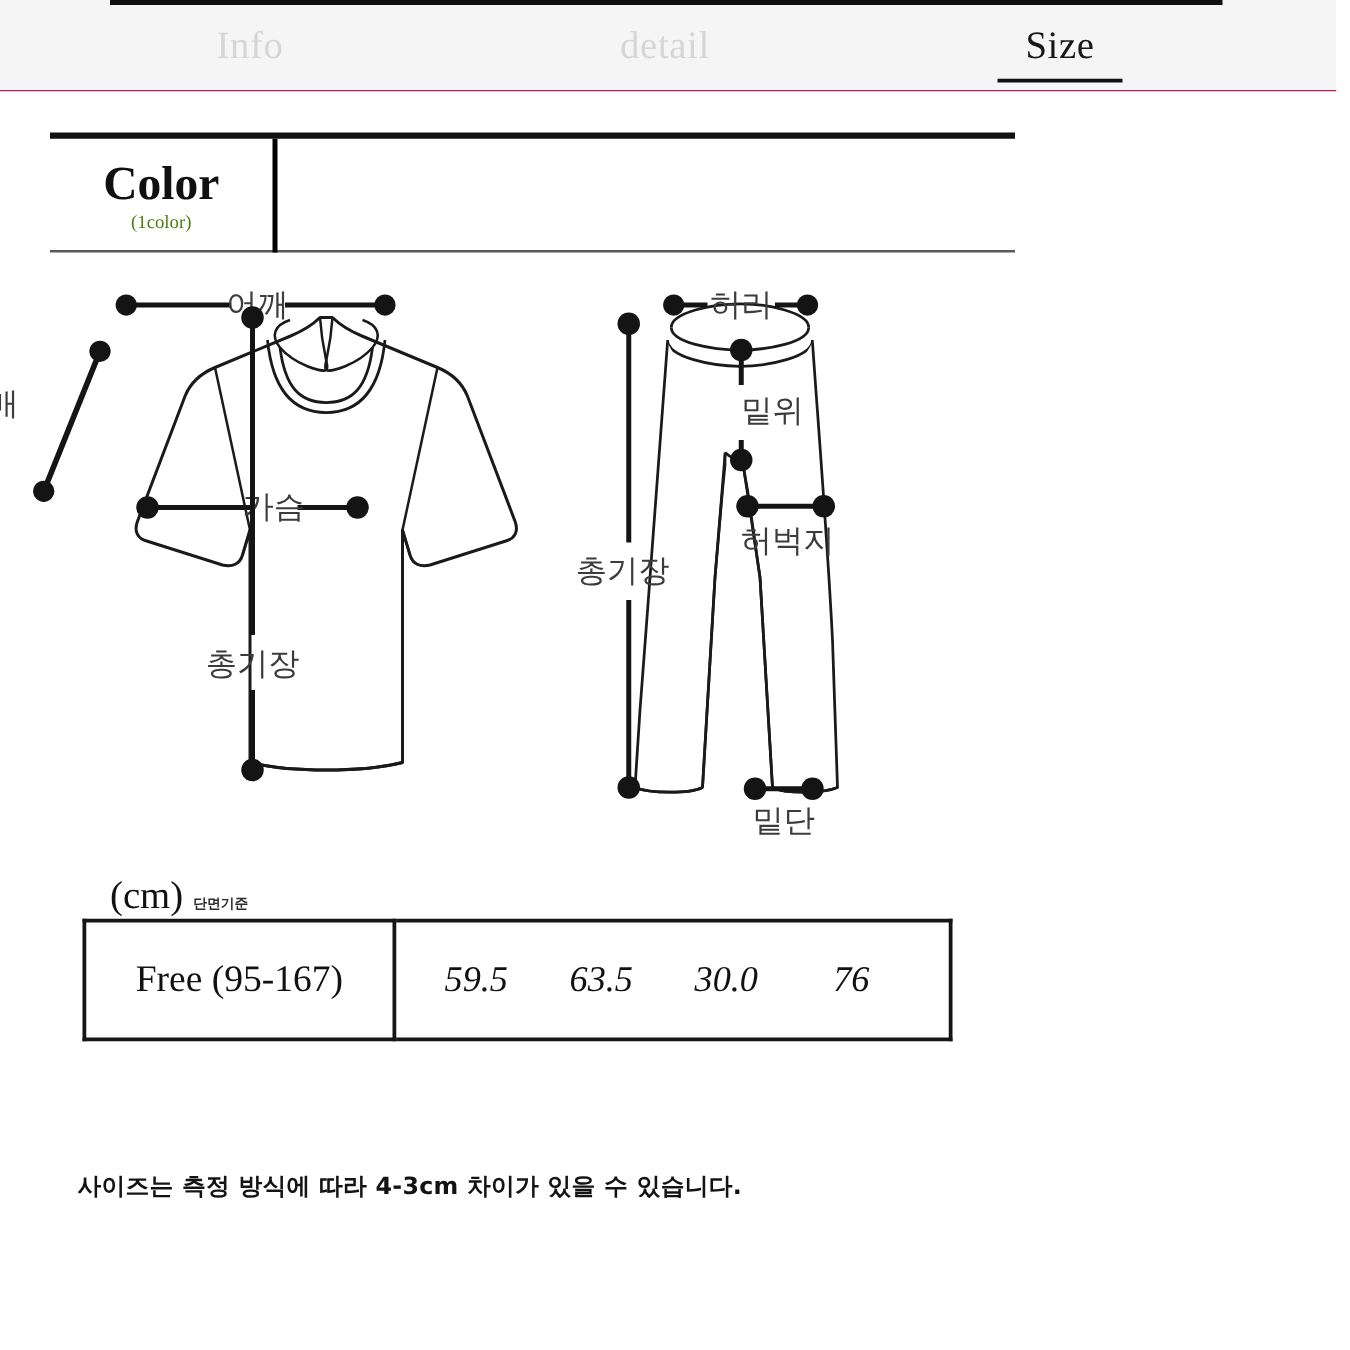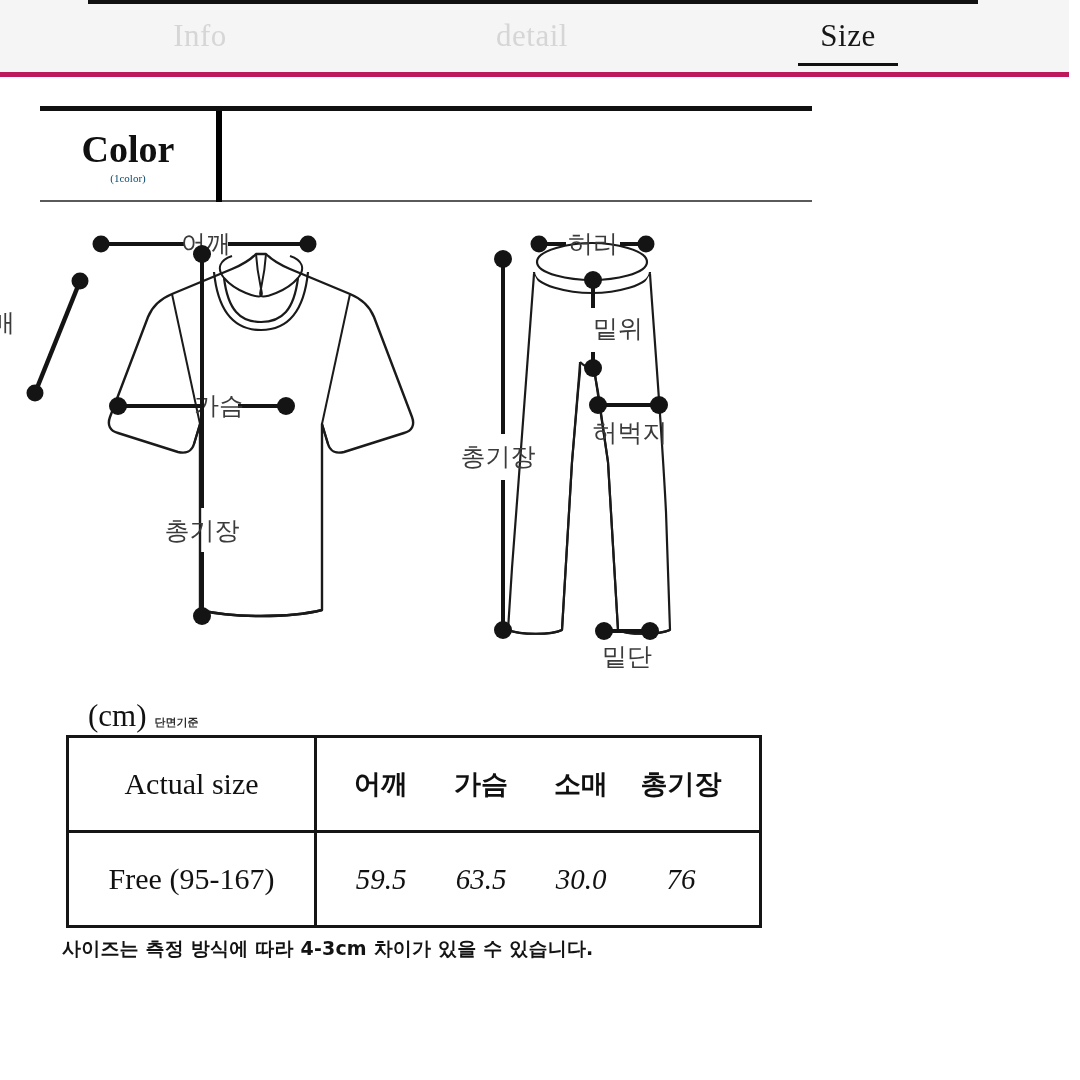--- a/index.html
+++ b/index.html
@@ -16,21 +16,21 @@
   }
 
   
   .tabbar {
     position: absolute;
     left: 0;
     top: 0;
     width: 1069px;
     height: 72px;
     background: #f5f5f5;
-    border-bottom: 5px solid #be185d;
+    border-bottom: 1px solid #be185d;
   }
   .tabbar-topline {
     position: absolute;
     left: 88px;
     top: 0;
     width: 890px;
     height: 4px;
     background: #111111;
   }
   .tab {
@@ -67,38 +67,38 @@
     border-top: 5px solid #111111;
     border-bottom: 2px solid #5a5a5a;
     box-sizing: border-box;
   }
   .color-cell-label {
     position: absolute;
     left: 0;
     top: 0;
     width: 182px;
     height: 91px;
-    border-right: 6px solid #000000;
+    border-right: 4px solid #000000;
     box-sizing: border-box;
     display: flex;
     flex-direction: column;
     align-items: center;
     justify-content: center;
   }
   .color-title {
     font-family: "Liberation Serif", serif;
     font-size: 38px;
     font-weight: bold;
     color: #101010;
     line-height: 40px;
   }
   .color-sub {
     font-family: "Liberation Serif", serif;
-    font-size: 11px;
-    color: #0c4a6e;
+    font-size: 15px;
+    color: #4d7c0f;
     margin-top: 3px;
   }
   .color-cell-value {
     position: absolute;
     left: 182px;
     top: 0;
     width: 590px;
     height: 91px;
     display: flex;
     align-items: center;
@@ -377,31 +377,20 @@
 </div>
 
 <div class="cm-head">
   <span class="cm-unit">(cm)</span>
   <span class="cm-note">단면기준</span>
 </div>
 
 <table class="size-table">
   <tbody>
     <tr>
-      <td class="cell-rowhead">Actual size</td>
-      <td>
-        <div class="metric-row">
-          <span class="metric-cell">어깨</span>
-          <span class="metric-cell">가슴</span>
-          <span class="metric-cell">소매</span>
-          <span class="metric-cell">총기장</span>
-        </div>
-      </td>
-    </tr>
-    <tr>
       <td class="cell-rowhead">Free (95-167)</td>
       <td>
         <div class="metric-row">
           <span class="value-cell">59.5</span>
           <span class="value-cell">63.5</span>
           <span class="value-cell">30.0</span>
           <span class="value-cell">76</span>
         </div>
       </td>
     </tr>

